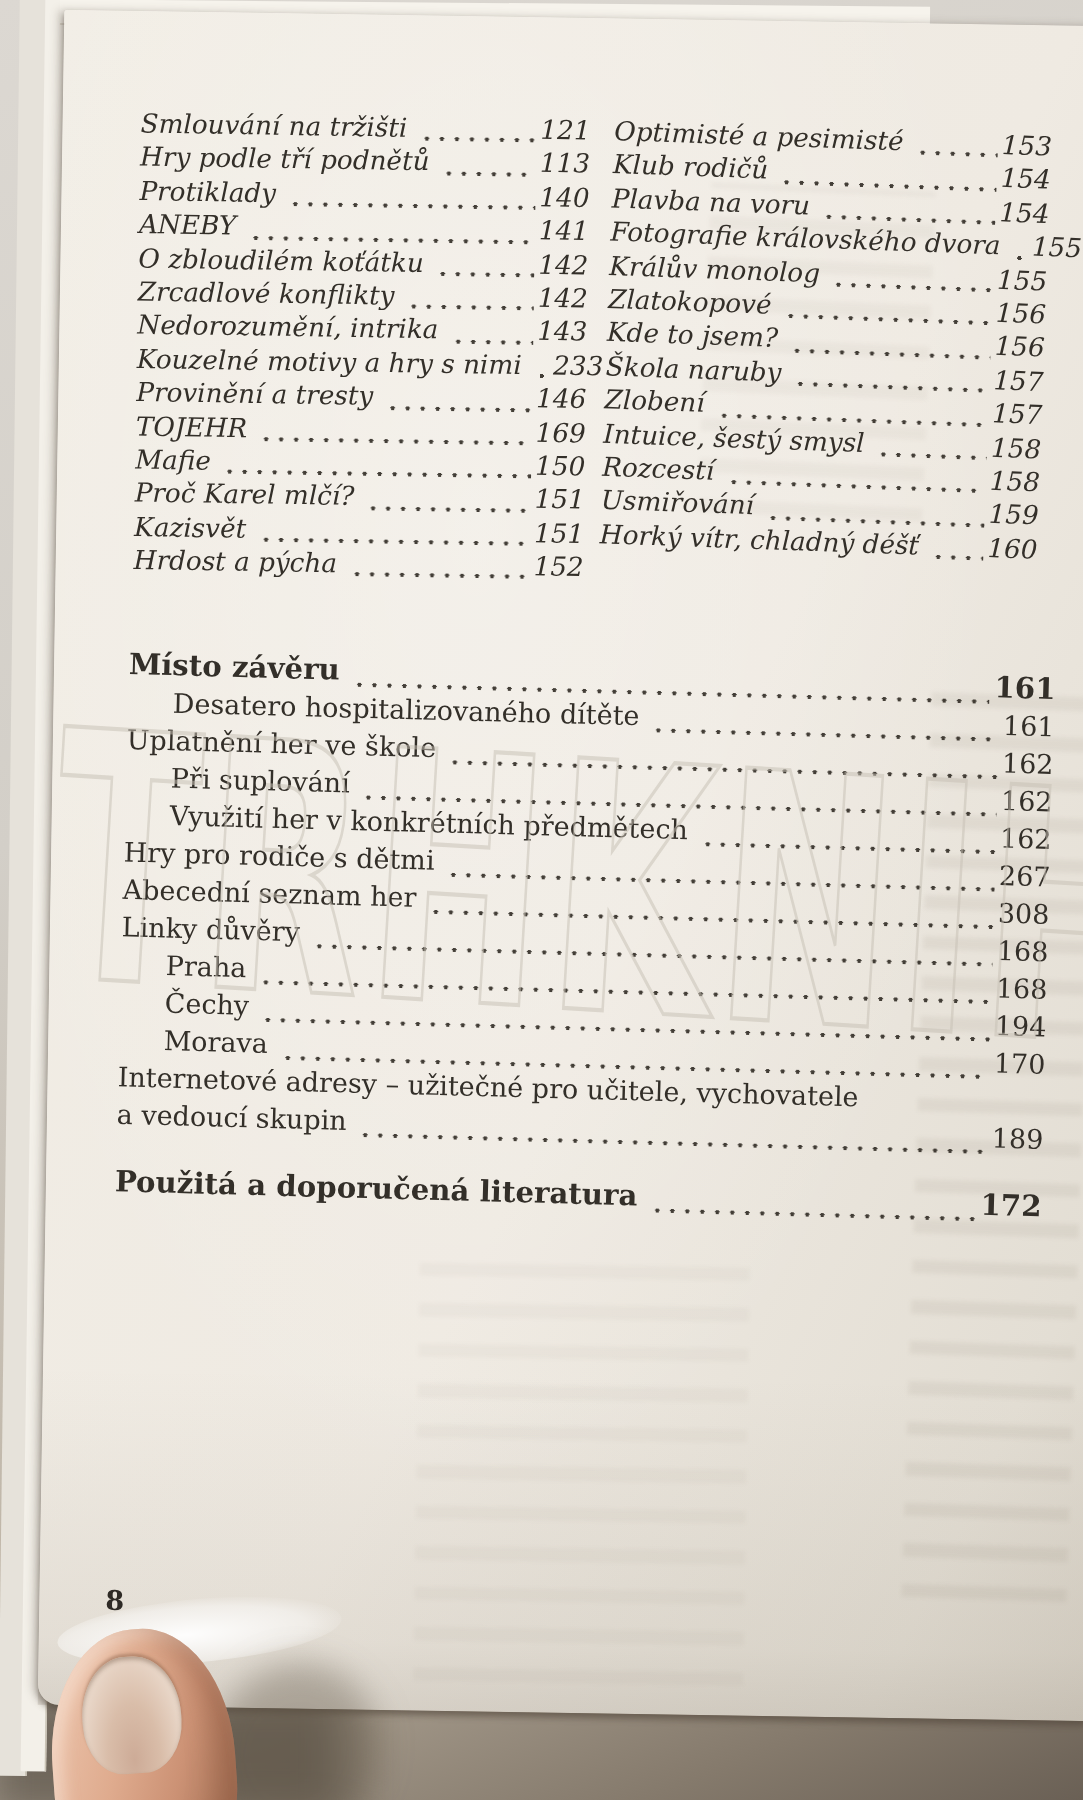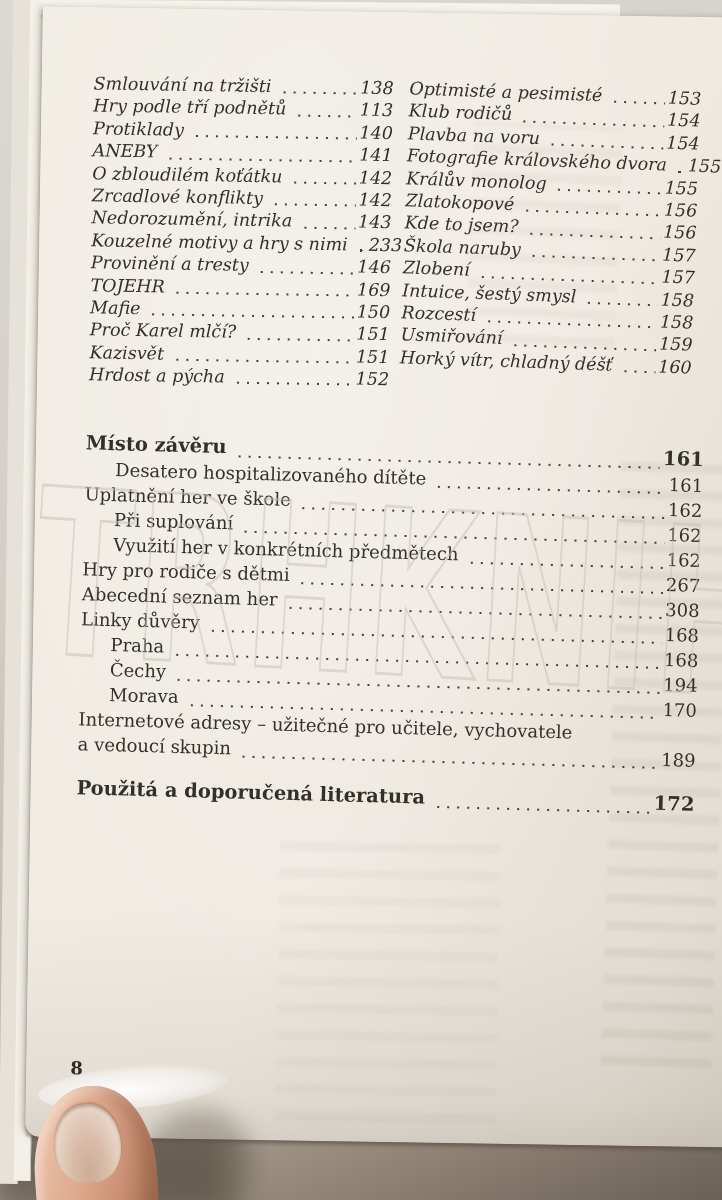--- a/index.html
+++ b/index.html
@@ -102,21 +102,21 @@
   <div class="page">
 
     <div class="bleed bleed-1"></div>
     <div class="bleed bleed-2"></div>
     <div class="bleed bleed-3"></div>
 
     <div class="col" id="col-left">
         <div class="row">
           <span class="lab">Smlouvání na tržišti</span>
           <span class="dots"></span>
-          <span class="pg">138</span>
+          <span class="pg">121</span>
         </div>
         <div class="row">
           <span class="lab">Hry podle tří podnětů</span>
           <span class="dots"></span>
           <span class="pg">113</span>
         </div>
         <div class="row">
           <span class="lab">Protiklady</span>
           <span class="dots"></span>
           <span class="pg">140</span>

